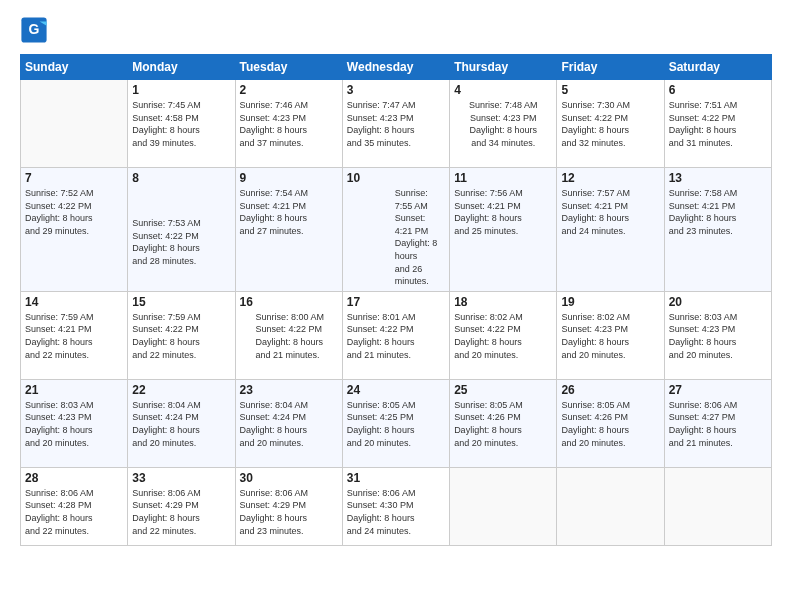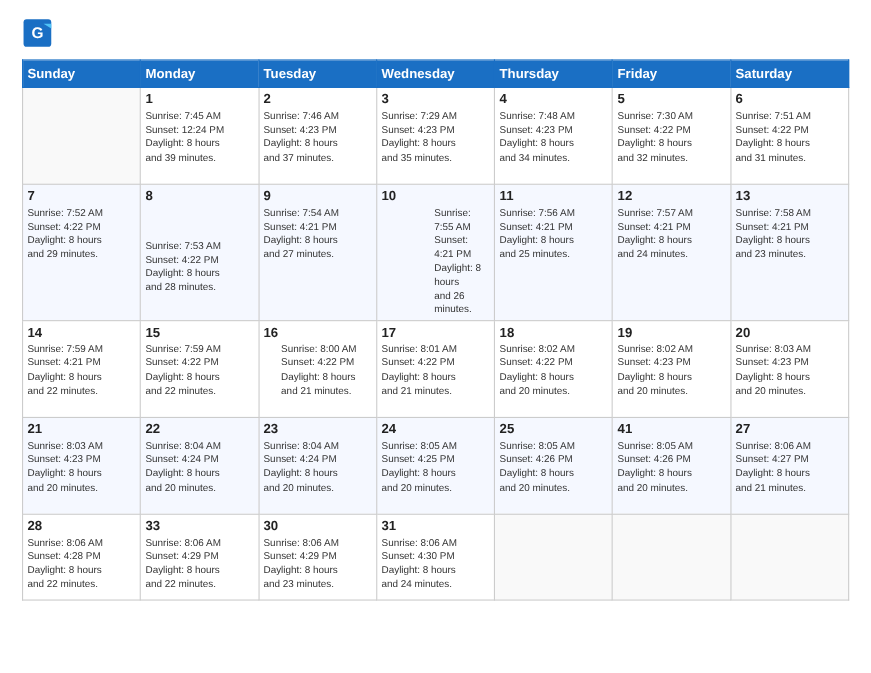--- a/index.html
+++ b/index.html
@@ -129,41 +129,41 @@
           <th>Friday</th>
           <th>Saturday</th>
         </tr>
     </thead>
     <tbody id="calendar-body">
     <tr>
           <td class="empty-cell"></td>
           <td>
             <span class="day-num">1</span>
             <div class="day-info" style="white-space: pre-line;">Sunrise: 7:45 AM
-Sunset: 12:24 PM
+Sunset: 4:58 PM
 Daylight: 8 hours
 and 39 minutes.</div>
           </td>
           <td>
             <span class="day-num">2</span>
             <div class="day-info" style="white-space: pre-line;">Sunrise: 7:46 AM
 Sunset: 4:23 PM
 Daylight: 8 hours
 and 37 minutes.</div>
           </td>
           <td>
             <span class="day-num">3</span>
-            <div class="day-info" style="white-space: pre-line;">Sunrise: 7:29 AM
+            <div class="day-info" style="white-space: pre-line;">Sunrise: 7:47 AM
 Sunset: 4:23 PM
 Daylight: 8 hours
 and 35 minutes.</div>
           </td>
           <td>
             <span class="day-num">4</span>
-            <div class="day-info" style="white-space: pre-line;">Sunrise: 7:48 AM
+            <div class="day-info" style="white-space: pre-line; text-align: center;">Sunrise: 7:48 AM
 Sunset: 4:23 PM
 Daylight: 8 hours
 and 34 minutes.</div>
           </td>
           <td>
             <span class="day-num">5</span>
             <div class="day-info" style="white-space: pre-line;">Sunrise: 7:30 AM
 Sunset: 4:22 PM
 Daylight: 8 hours
 and 32 minutes.</div>
@@ -308,21 +308,21 @@
 and 20 minutes.</div>
           </td>
           <td>
             <span class="day-num">25</span>
             <div class="day-info" style="white-space: pre-line;">Sunrise: 8:05 AM
 Sunset: 4:26 PM
 Daylight: 8 hours
 and 20 minutes.</div>
           </td>
           <td>
-            <span class="day-num">41</span>
+            <span class="day-num">26</span>
             <div class="day-info" style="white-space: pre-line;">Sunrise: 8:05 AM
 Sunset: 4:26 PM
 Daylight: 8 hours
 and 20 minutes.</div>
           </td>
           <td>
             <span class="day-num">27</span>
             <div class="day-info" style="white-space: pre-line;">Sunrise: 8:06 AM
 Sunset: 4:27 PM
 Daylight: 8 hours

